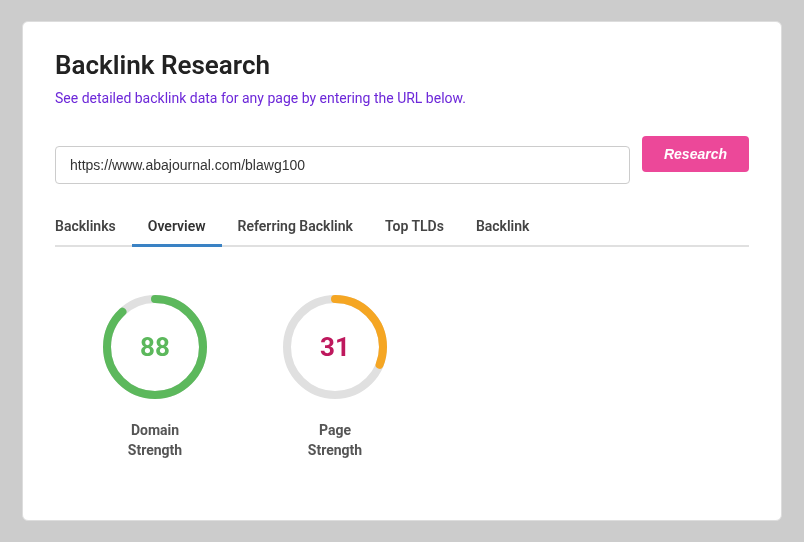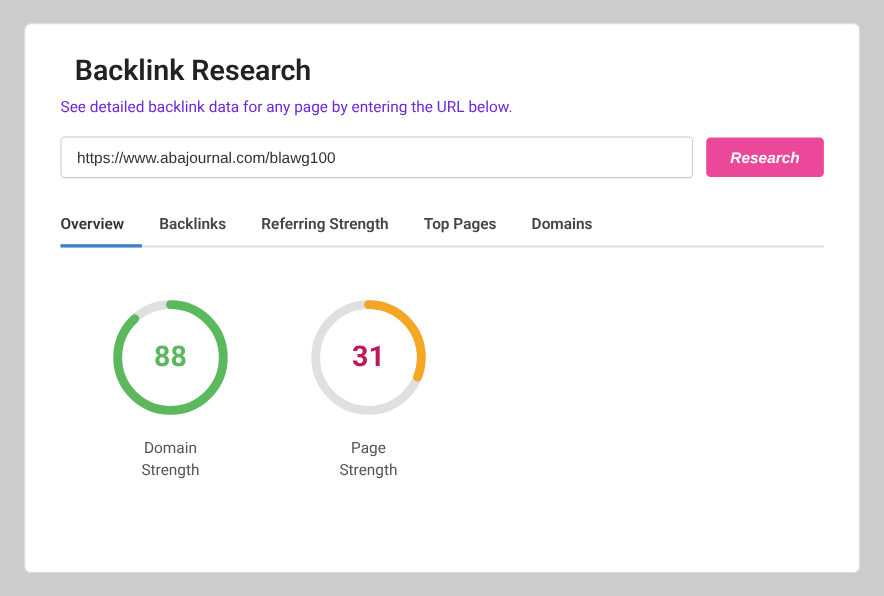--- a/index.html
+++ b/index.html
@@ -20,21 +20,20 @@
       padding: 28px 32px 40px 32px;
       width: 760px;
       min-height: 500px;
     }
 
     .page-title {
       font-size: 26px;
       font-weight: 600;
       color: #222;
       margin-bottom: 10px;
-      margin-left: 13px;
     }
 
     .subtitle {
       font-size: 14px;
       color: #6d28d9;
       margin-bottom: 18px;
     }
 
     .search-row {
       display: flex;
@@ -44,20 +43,21 @@
     }
 
     .url-input {
       flex: 1;
       border: 1px solid #ccc;
       border-radius: 4px;
       padding: 10px 14px;
       font-size: 14px;
       color: #333;
       outline: none;
+      margin-top: 22px;
     }
 
     .research-btn {
       background: #ec4899;
       color: #fff;
       border: none;
       border-radius: 4px;
       padding: 10px 22px;
       font-size: 14px;
       font-weight: 600;
@@ -122,21 +122,21 @@
       position: absolute;
       top: 50%;
       left: 50%;
       transform: translate(-50%, -50%);
       font-size: 26px;
       font-weight: 700;
     }
 
     .metric-label {
       font-size: 14px;
-      font-weight: 400;
+      font-weight: 700;
       color: #555;
       text-align: center;
       line-height: 1.4;
     }
 
     .green { color: #5cb85c; }
     .orange { color: #be185d; }
   </style>
 </head>
 <body>
@@ -145,25 +145,25 @@
 
   <h1 class="page-title">Backlink Research</h1>
   <p class="subtitle">See detailed backlink data for any page by entering the URL below.</p>
 
   <div class="search-row">
     <input class="url-input" type="text" value="https://www.abajournal.com/blawg100" style="">
     <button class="research-btn">Research</button>
   </div>
 
   <div class="tabs" id="tabs-container">
+      <div class="tab-item">Backlinks</div>
       <div class="tab-item active">Overview</div>
-      <div class="tab-item">Backlinks</div>
-      <div class="tab-item">Referring Strength</div>
-      <div class="tab-item">Top Pages</div>
-      <div class="tab-item">Domains</div>
+      <div class="tab-item">Referring Backlink</div>
+      <div class="tab-item">Top TLDs</div>
+      <div class="tab-item">Backlink</div>
     </div>
 
   <div class="metrics-row" id="metrics-container">
       <div class="metric-item">
       <div class="circle-container">
         <svg width="120" height="120" viewBox="0 0 120 120">
           <circle cx="60" cy="60" r="48" fill="none" stroke="#e0e0e0" stroke-width="8"></circle>
           <circle cx="60" cy="60" r="48" fill="none" stroke="#5cb85c" stroke-width="8" stroke-dasharray="301.59289474462014" stroke-dashoffset="36.19114736935444" stroke-linecap="round"></circle>
         </svg>
         <span class="circle-value green">88</span>

